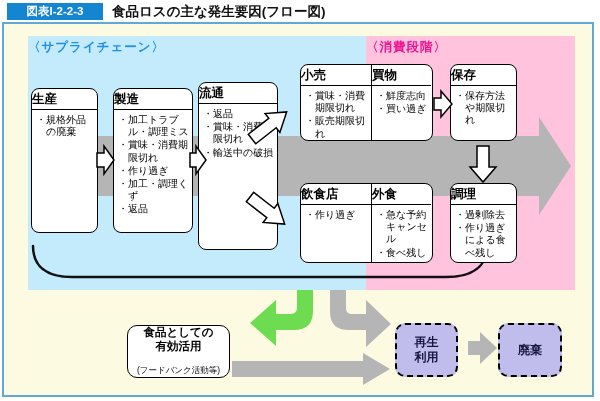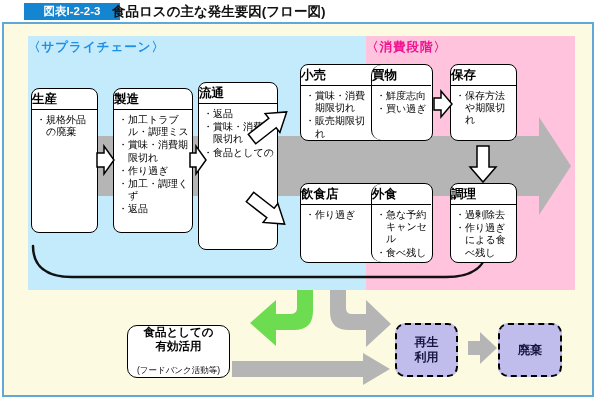--- a/index.html
+++ b/index.html
@@ -1,20 +1,20 @@
 <!DOCTYPE html>
 <html><head>
 <meta charset="utf-8">
 <style>
   html,body { margin:0; padding:0; }
   body { font-family:"Liberation Sans","DejaVu Sans",sans-serif; }
   .page { position:relative; width:600px; height:401px; background:#ffffff; overflow:hidden; }
 
   
-  .fig-label { position:absolute; left:24px; top:3px; width:96px; height:17px;
+  .fig-label { position:absolute; left:7px; top:3px; width:96px; height:17px;
     background:#1485D0; color:#fff; font-size:11.5px; font-weight:bold;
     text-align:center; line-height:17px; }
   .fig-title { position:absolute; left:112px; top:3px; height:17px; line-height:17px;
     font-size:13.5px; font-weight:bold; color:#111; }
 
   
   .frame { position:absolute; left:2px; top:22px; width:592px; height:375px;
     background:#FCFBE2; border:2px solid #5FA8D8; box-sizing:border-box; }
 
   
@@ -31,21 +31,21 @@
 
   
   .box { position:absolute; background:#fff; border:1.5px solid #000;
     border-radius:8px; box-sizing:border-box; overflow:hidden; z-index:3; }
   .box-title { font-size:12.5px; font-weight:bold; text-align:left;
     padding:2px 0 1px 0; border-bottom:1.5px solid #000; color:#000; }
   .box-items { padding:4px 3px 2px 4px; font-size:10px; line-height:1.22; color:#000; }
   .item { padding-left:10px; text-indent:-10px; margin-bottom:1px; }
   .duo { display:flex; padding:0; }
   .col { box-sizing:border-box; }
-  .col2 { border-left:1.5px solid #000;border-radius:10px; }
+  .col2 { border-left:1.5px solid #000; }
 
   
   .reuse-box { position:absolute; left:127px; top:325px; width:103px; height:53px;
     background:#fff; border:1.5px solid #000; border-radius:10px; box-sizing:border-box;
     display:flex; flex-direction:column; justify-content:center; align-items:center;
     z-index:3; text-align:center; }
   .reuse-line { font-size:11.5px; font-weight:bold; line-height:1.2; color:#000; }
   .reuse-note { font-size:8.5px; color:#000; margin-top:12px; }
 
   .dash-box { position:absolute; top:323px; height:54px; background:#C0BCEC;
@@ -96,21 +96,21 @@
       <div class="item">・加工・調理くず</div>
       <div class="item">・返品</div>
     </div>
   </div>
 
   <div class="box" style="left:198px; top:82px; width:80px; height:168px;">
     <div class="box-title">流通</div>
     <div class="box-items">
       <div class="item">・返品</div>
       <div class="item">・賞味・消費期限切れ</div>
-      <div class="item">・食品としての</div>
+      <div class="item">・輸送中の破損</div>
     </div>
   </div>
 
   <div class="box duo" style="left:300px; top:64px; width:133px; height:77px;">
     <div class="col" style="width:70px;">
       <div class="box-title">小売</div>
       <div class="box-items">
         <div class="item">・賞味・消費期限切れ</div>
         <div class="item">・販売期限切れ</div>
       </div>

